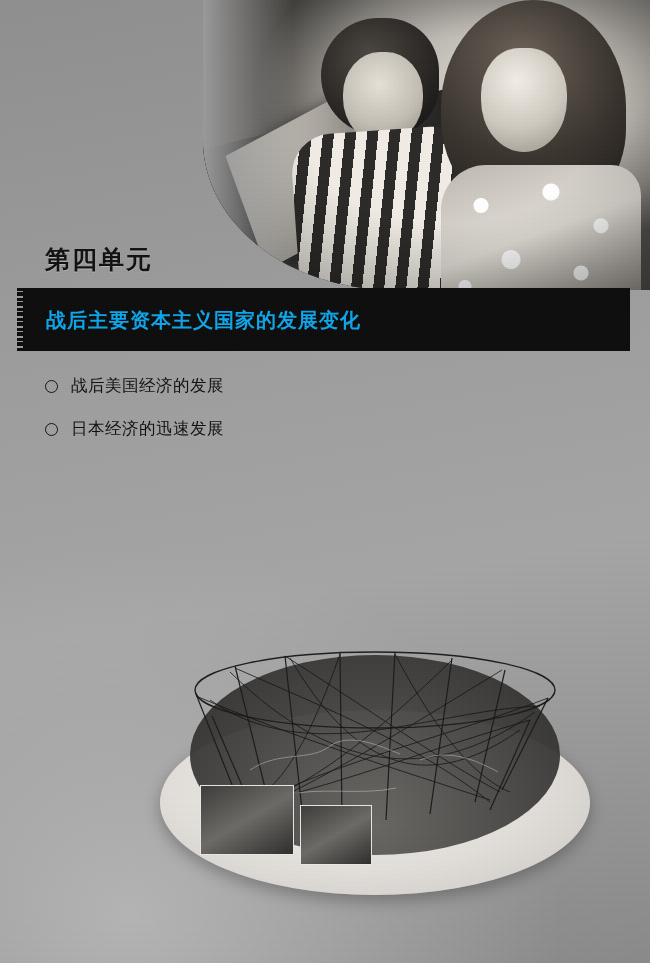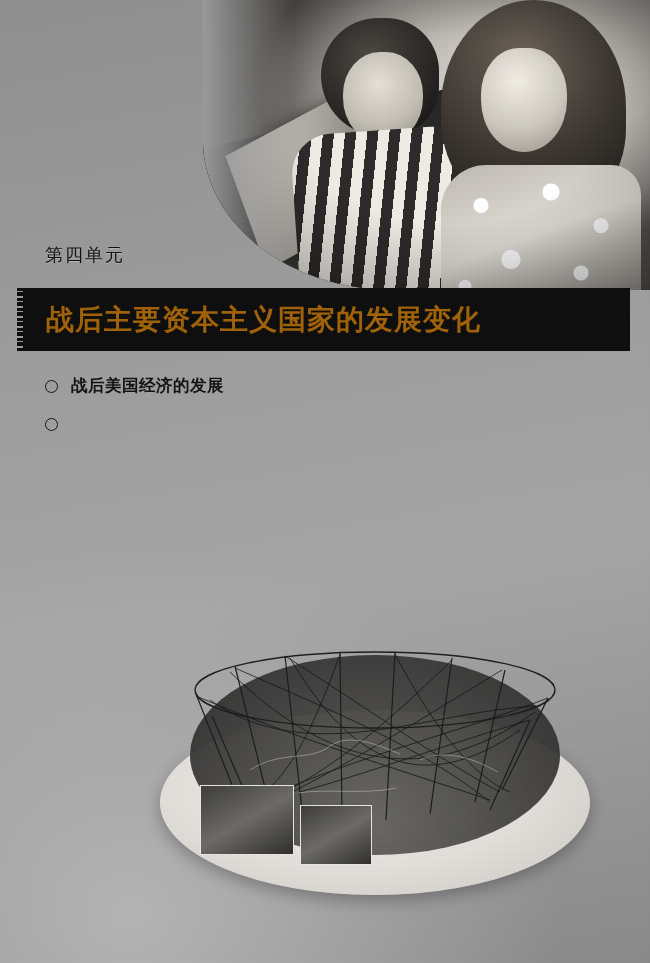--- a/index.html
+++ b/index.html
@@ -151,22 +151,22 @@
     left: 0; top: 0; bottom: 0;
     width: 90px;
     background: linear-gradient(90deg, rgba(154,154,154,1) 0%, rgba(154,154,154,0) 100%);
   }
 
   
   .unit-label {
     position: absolute;
     left: 45px;
     top: 243px;
-    font-size: 18px;
-    font-weight: normal;
+    font-size: 25px;
+    font-weight: bold;
     letter-spacing: 2px;
     color: #111;
     text-shadow: 0 1px 0 rgba(255,255,255,.25);
   }
 
   
   .title-bar {
     position: absolute;
     left: 23px;
     top: 288px;
@@ -185,22 +185,22 @@
         #0d0d0d 0 3px,
         rgba(13,13,13,0) 3px 5px,
         #0d0d0d 5px 9px,
         rgba(13,13,13,0) 9px 10px);
   }
   .title-bar .title-text {
     position: absolute;
     left: 23px;
     top: 50%;
     transform: translateY(-50%);
-    color: #a16207;
-    font-size: 28px;
+    color: #0ea5e9;
+    font-size: 20px;
     font-weight: bold;
     letter-spacing: 1px;
     white-space: nowrap;
   }
 
   
   .toc {
     position: absolute;
     left: 45px;
     top: 375px;
@@ -214,21 +214,21 @@
   .toc-bullet {
     width: 11px;
     height: 11px;
     border: 1.6px solid #141414;
     border-radius: 50%;
     margin-right: 13px;
     flex: 0 0 auto;
   }
   .toc-text {
     font-size: 16.5px;
-    font-weight: bold;
+    font-weight: normal;
     color: #111;
     letter-spacing: .5px;
   }
 
   
   .globe-wrap {
     position: absolute;
     left: 160px;
     top: 620px;
     width: 430px;
@@ -299,20 +299,21 @@
     <div class="title-text">战后主要资本主义国家的发展变化</div>
   </div>
 
   <div class="toc">
     <div class="toc-item">
       <span class="toc-bullet"></span>
       <span class="toc-text">战后美国经济的发展</span>
     </div>
     <div class="toc-item">
       <span class="toc-bullet"></span>
+      <span class="toc-text">日本经济的迅速发展</span>
     </div>
   </div>
 
   <div class="globe-wrap">
     <div class="globe-ellipse"></div>
     <div class="globe-bowl"></div>
 
     <svg class="bowl-lines" width="370" height="215" viewBox="0 0 370 215">
 
       <ellipse cx="185" cy="40" rx="180" ry="38" fill="none" stroke="#1d1d1d" stroke-width="1.4"></ellipse>

